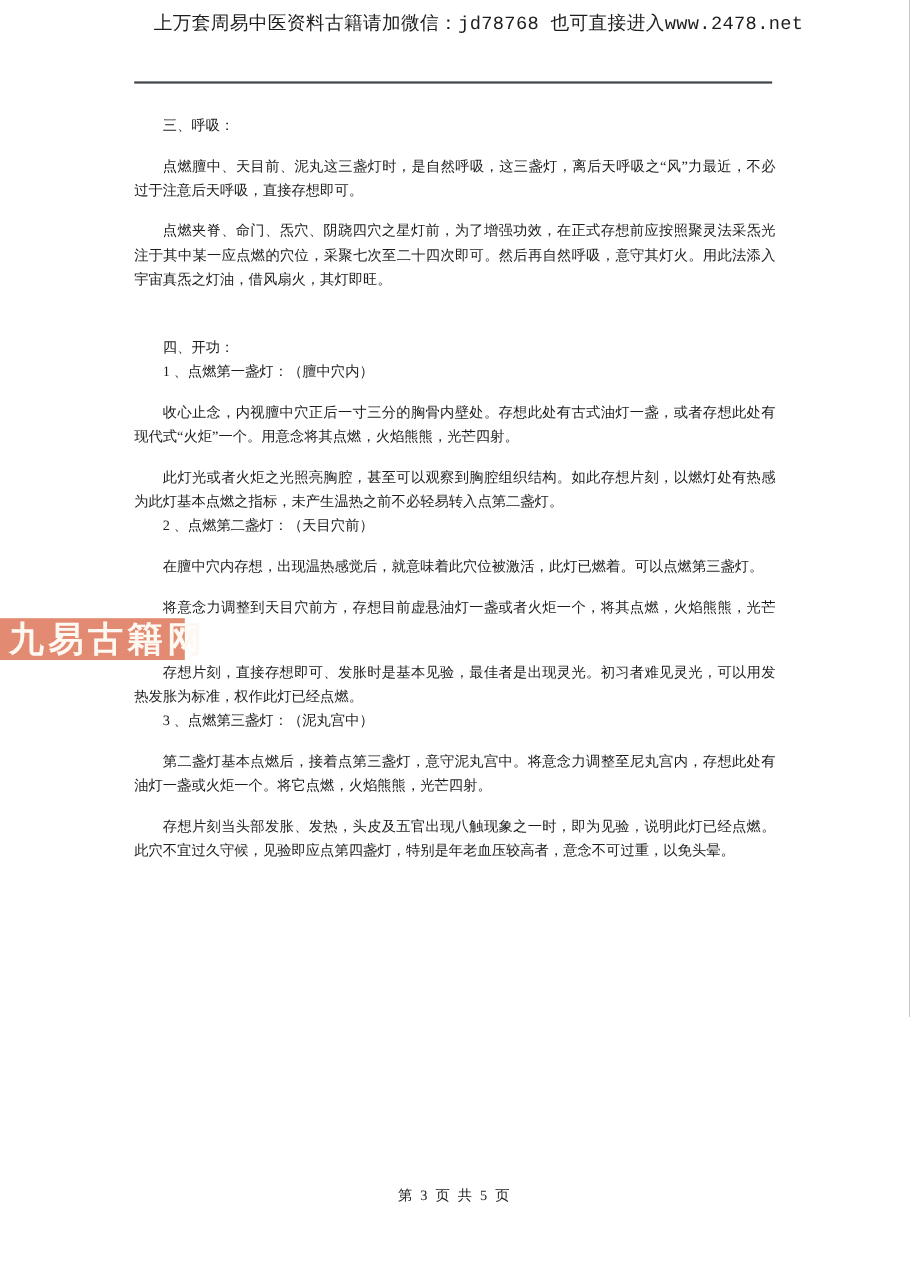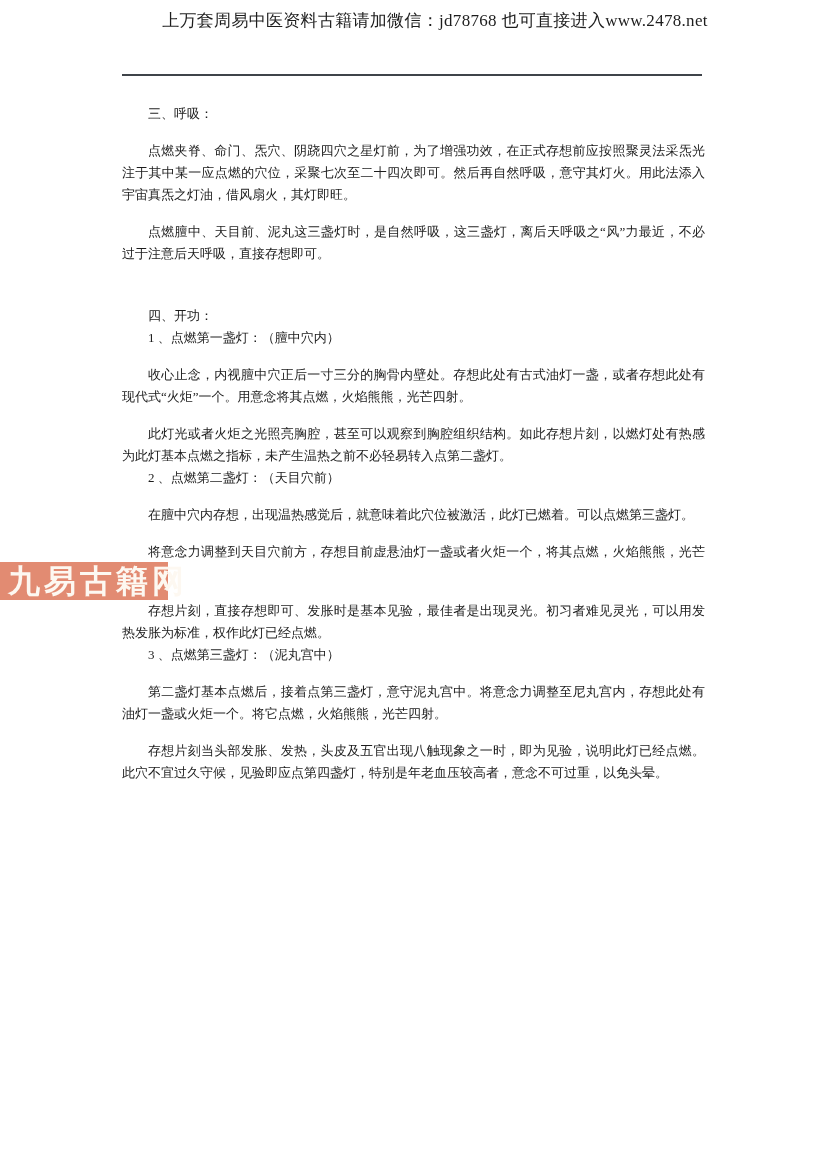--- a/index.html
+++ b/index.html
@@ -13,21 +13,21 @@
     height: 1170px;
     margin: 0 auto;
     background: #ffffff;
     overflow: hidden;
     font-family: "Liberation Serif", "DejaVu Serif", serif;
     color: #1c1c1c;
   }
   .promo-header {
     padding-top: 9px;
     text-align: center;
-    font-family: Liberation Serif, serif;
+    font-family: Liberation Mono, monospace;
     font-size: 17px;
     letter-spacing: 0.3px;
     color: #1d1d1d;
     white-space: nowrap;
     margin-left: 43px;
   }
   .rule {
     position: absolute;
     top: 74px;
     left: 122px;
@@ -87,31 +87,32 @@
 <body>
 
 <div class="page">
 
   <div class="promo-header">上万套周易中医资料古籍请加微信：jd78768 也可直接进入www.2478.net</div>
 
   <div class="rule"></div>
 
   <div class="content">
     <p class="first">三、呼吸：</p>
+    <p class="para">点燃膻中、天目前、泥丸这三盏灯时，是自然呼吸，这三盏灯，离后天呼吸之“风”力最近，不必过于注意后天呼吸，直接存想即可。</p>
     <p class="para">点燃夹脊、命门、炁穴、阴跷四穴之星灯前，为了增强功效，在正式存想前应按照聚灵法采炁光注于其中某一应点燃的穴位，采聚七次至二十四次即可。然后再自然呼吸，意守其灯火。用此法添入宇宙真炁之灯油，借风扇火，其灯即旺。</p>
-    <p class="para">点燃膻中、天目前、泥丸这三盏灯时，是自然呼吸，这三盏灯，离后天呼吸之“风”力最近，不必过于注意后天呼吸，直接存想即可。</p>
     <p class="big-gap">四、开功：</p>
     <p class="sub">1 、点燃第一盏灯：（膻中穴内）</p>
     <p class="para">收心止念，内视膻中穴正后一寸三分的胸骨内壁处。存想此处有古式油灯一盏，或者存想此处有现代式“火炬”一个。用意念将其点燃，火焰熊熊，光芒四射。</p>
     <p class="para">此灯光或者火炬之光照亮胸腔，甚至可以观察到胸腔组织结构。如此存想片刻，以燃灯处有热感为此灯基本点燃之指标，未产生温热之前不必轻易转入点第二盏灯。</p>
     <p class="sub">2 、点燃第二盏灯：（天目穴前）</p>
     <p class="para">在膻中穴内存想，出现温热感觉后，就意味着此穴位被激活，此灯已燃着。可以点燃第三盏灯。</p>
     <p class="para">将意念力调整到天目穴前方，存想目前虚悬油灯一盏或者火炬一个，将其点燃，火焰熊熊，光芒四射。</p>
     <p class="para">存想片刻，直接存想即可、发胀时是基本见验，最佳者是出现灵光。初习者难见灵光，可以用发热发胀为标准，权作此灯已经点燃。</p>
     <p class="sub">3 、点燃第三盏灯：（泥丸宫中）</p>
     <p class="para">第二盏灯基本点燃后，接着点第三盏灯，意守泥丸宫中。将意念力调整至尼丸宫内，存想此处有油灯一盏或火炬一个。将它点燃，火焰熊熊，光芒四射。</p>
     <p class="para">存想片刻当头部发胀、发热，头皮及五官出现八触现象之一时，即为见验，说明此灯已经点燃。此穴不宜过久守候，见验即应点第四盏灯，特别是年老血压较高者，意念不可过重，以免头晕。</p>
   </div>
 
   <div class="watermark">九易古籍网</div>
 
+  <div class="footer">第 3 页 共 5 页</div>
 
 </div>
 
 </body></html>

